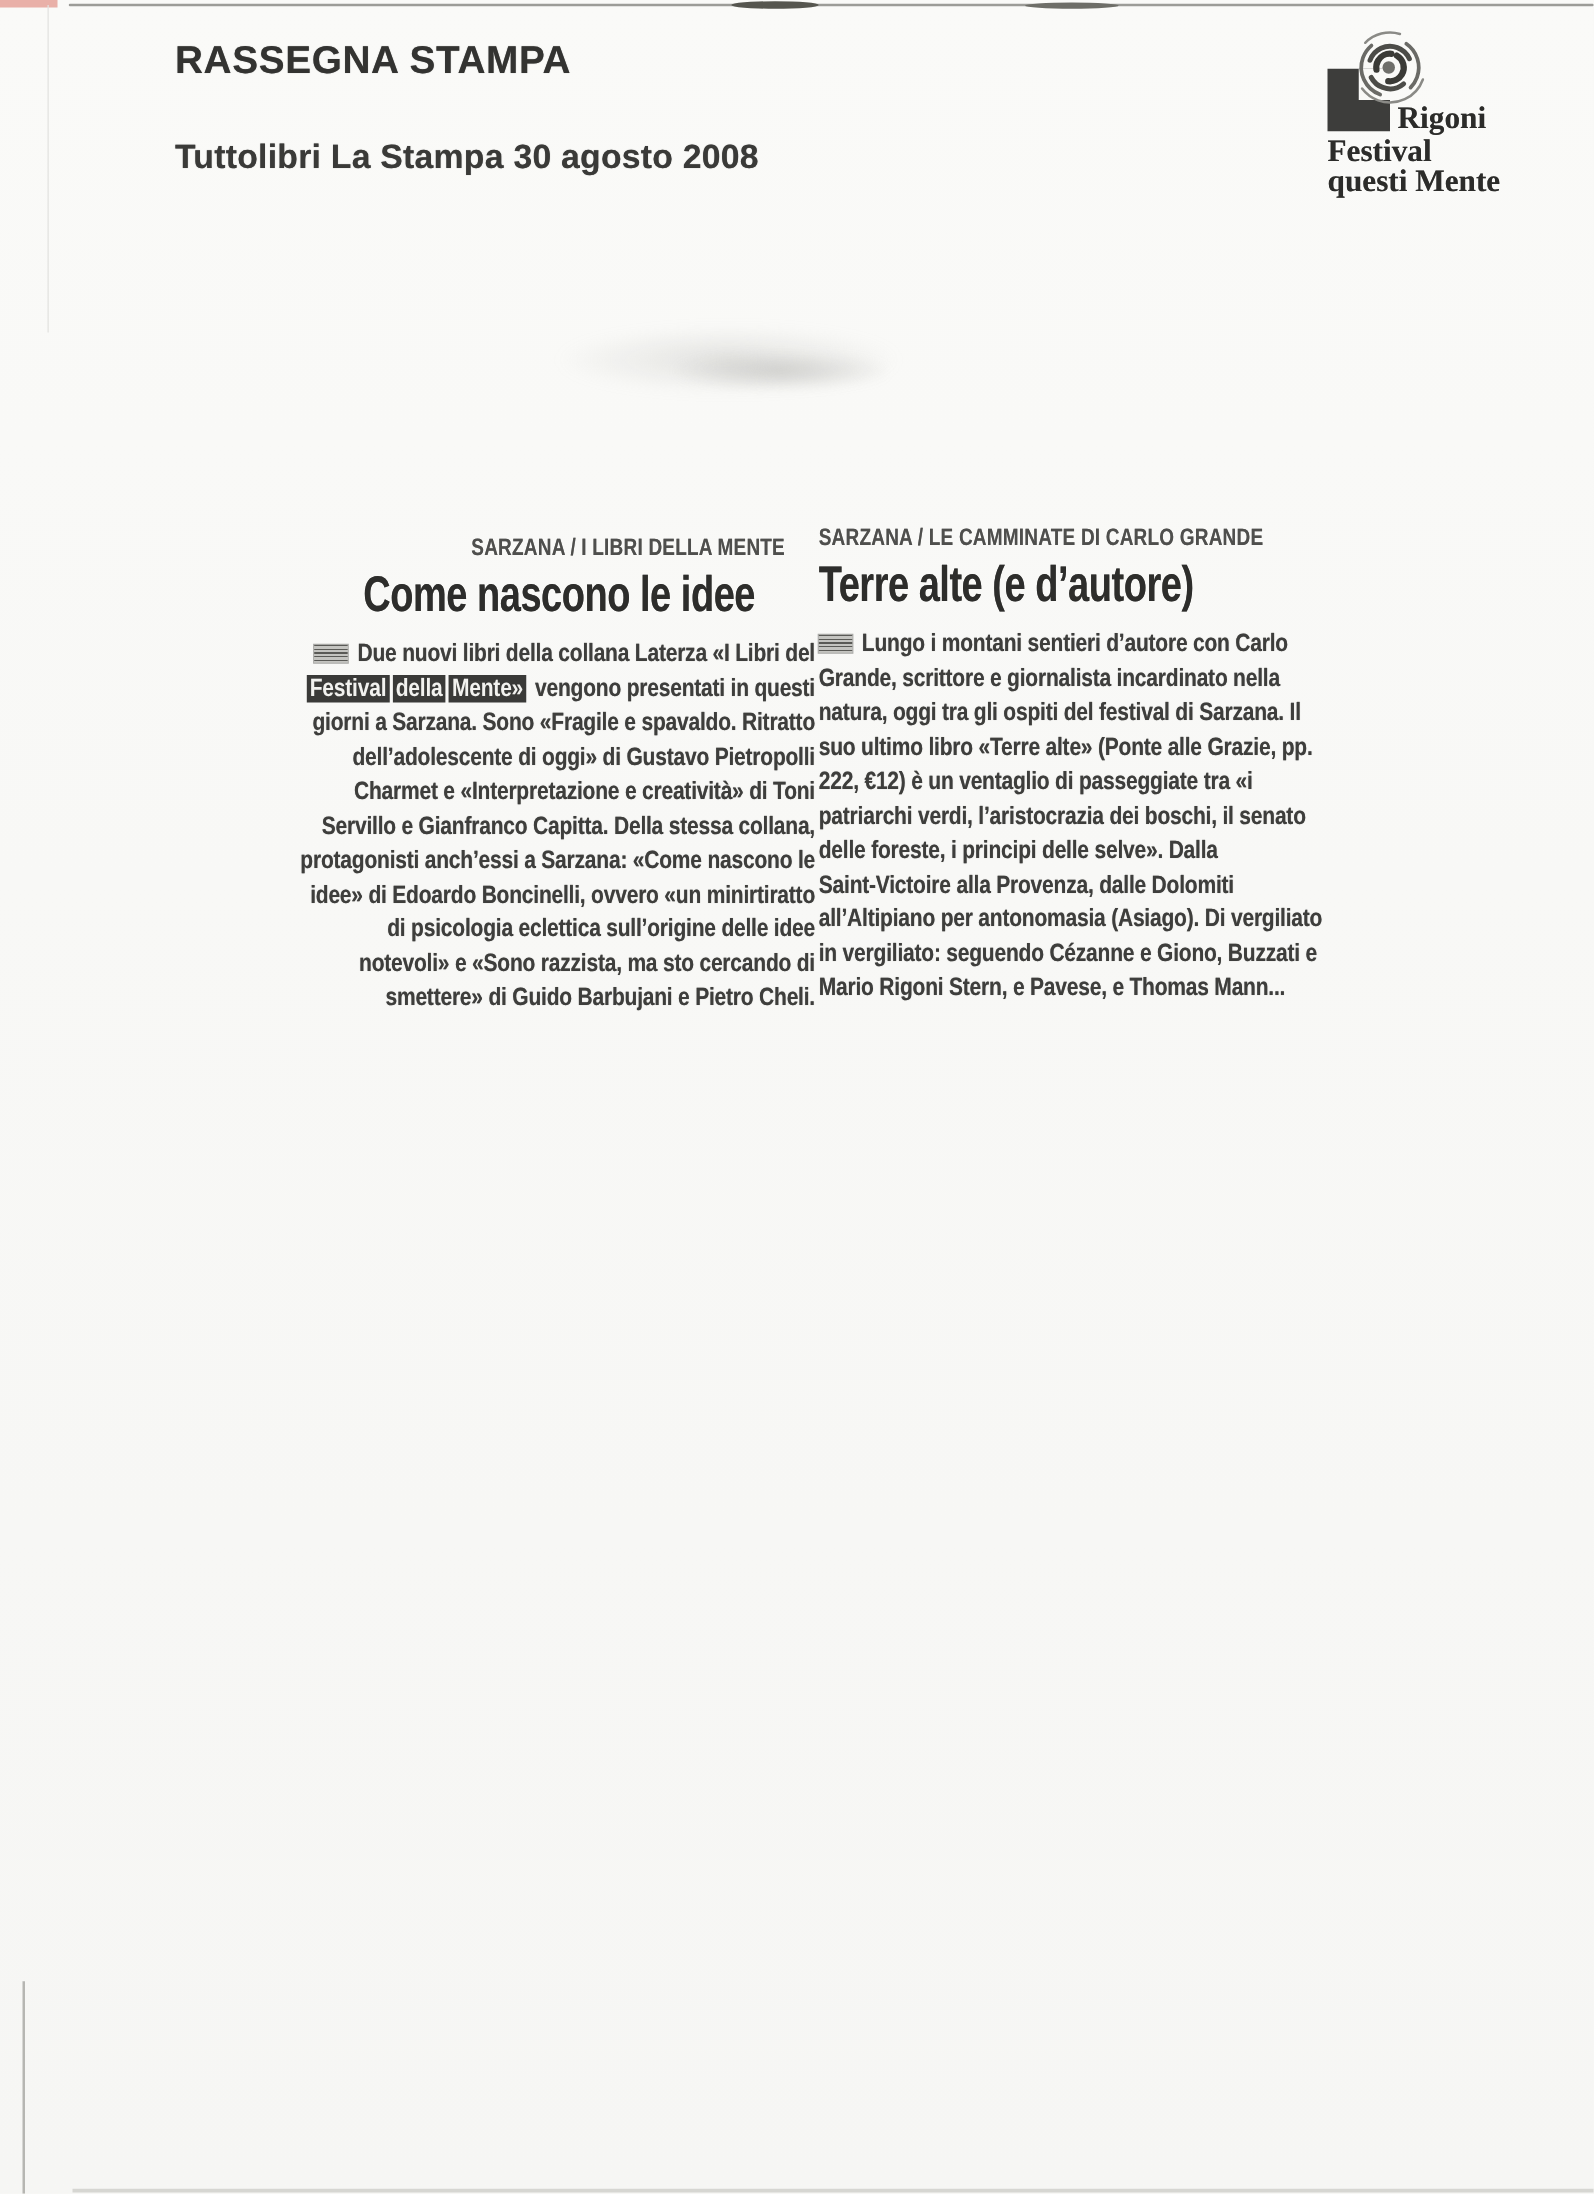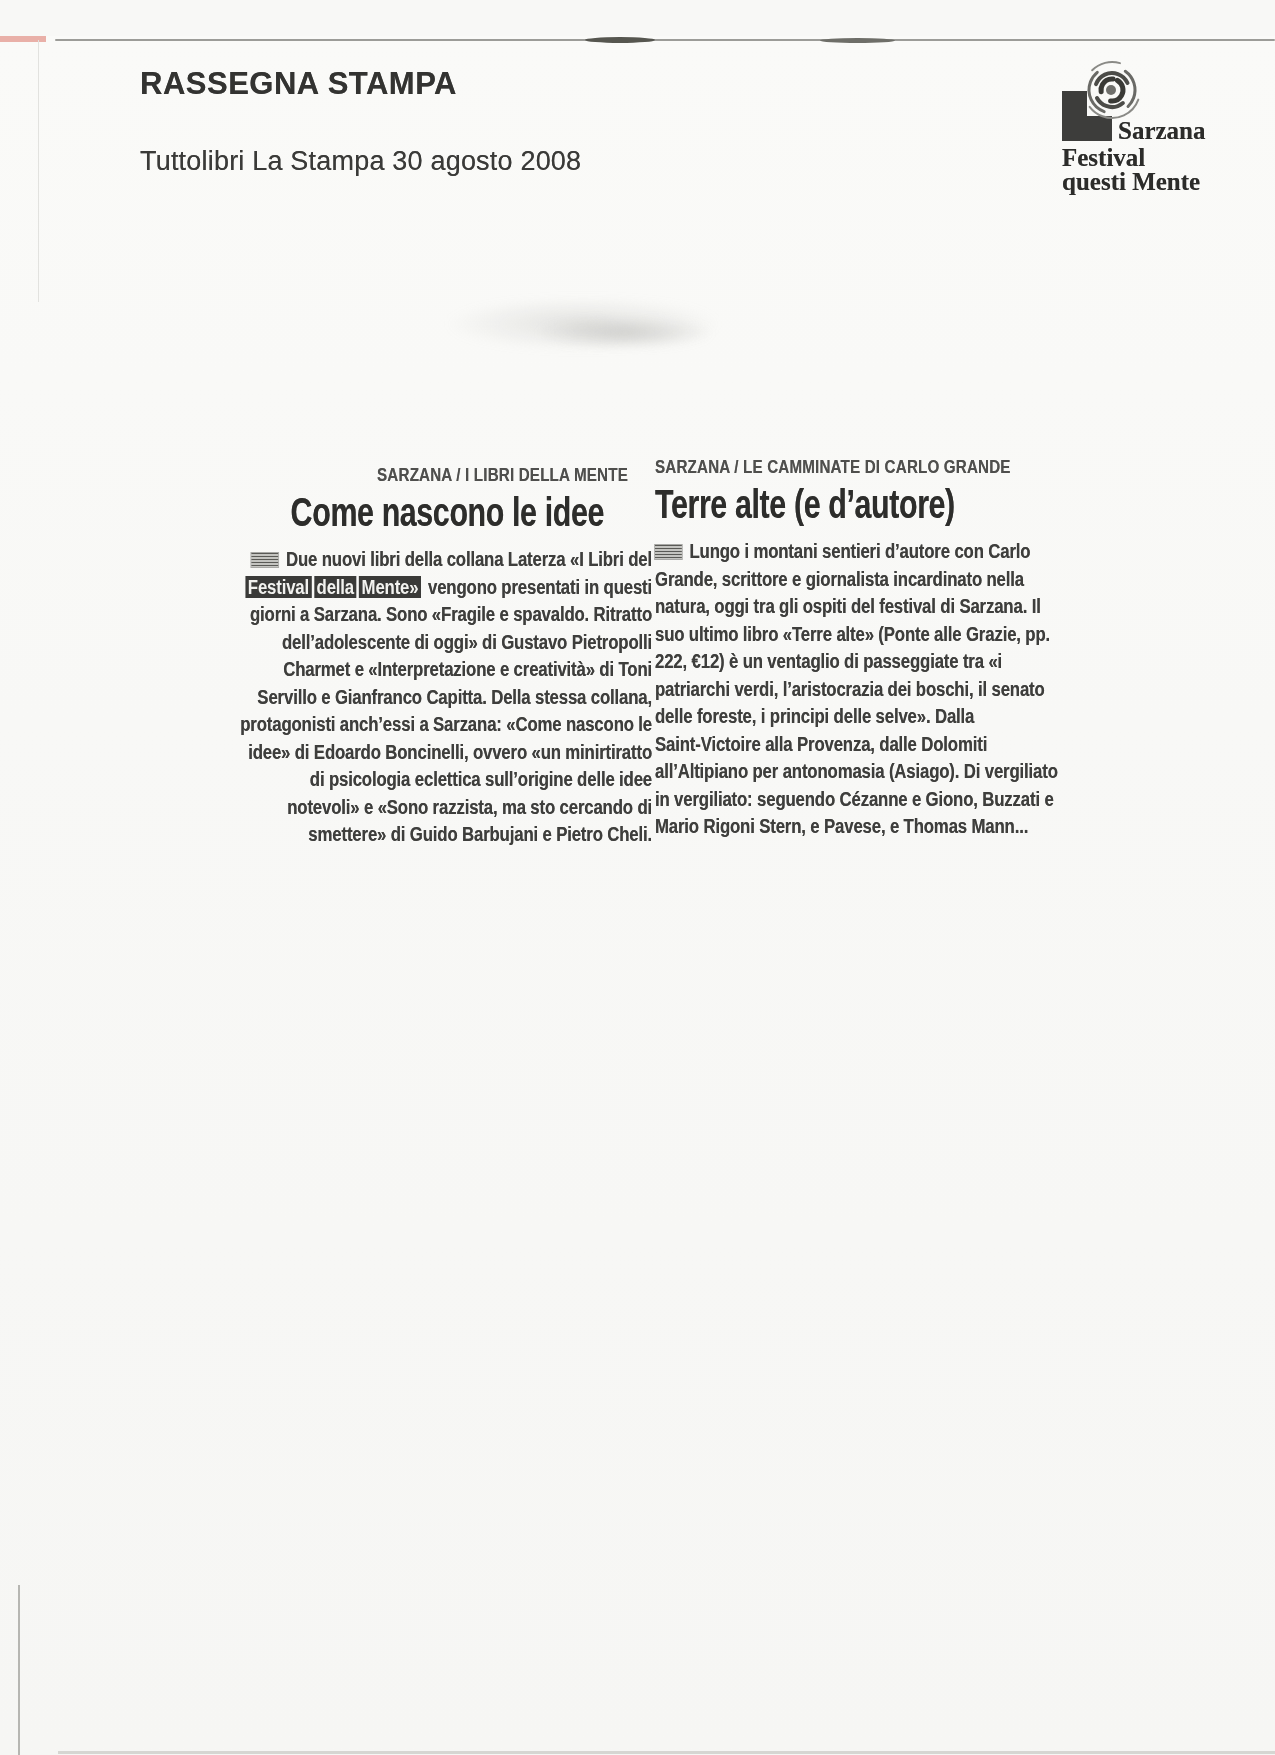--- a/index.html
+++ b/index.html
@@ -6,21 +6,20 @@
   body{
     width:1275px;height:1755px;
     font-family:"Liberation Sans",sans-serif;
     background:#f8f8f6;
     position:relative;
     overflow:hidden;
   }
   .scan-page{
     position:absolute;inset:0;
     background:linear-gradient(180deg,#fafaf8 0%,#f8f8f6 40%,#f6f6f4 100%);
-    margin-top:36px;
   }
   
   .edge-top{
     position:absolute;top:3px;left:55px;right:0;height:2px;
     background:#9c9c98;border-radius:2px;
   }
   .edge-top-blob1{
     position:absolute;top:1px;left:585px;width:70px;height:6px;
     background:#56564f;border-radius:50%;
   }
@@ -55,21 +54,21 @@
     filter:blur(4px);
   }
   
   .header-title{
     position:absolute;left:140px;top:30px;
     font-size:31px;font-weight:700;color:#333331;letter-spacing:0.5px;
     text-shadow:0 0 0.6px rgba(50,50,48,0.7);
   }
   .header-subtitle{
     position:absolute;left:140px;top:110px;
-    font-size:27px;font-weight:400;color:#3a3a38;letter-spacing:0.2px;
+    font-size:27px;font-weight:700;color:#3a3a38;letter-spacing:0.2px;
     text-shadow:0 0 0.6px rgba(50,50,48,0.7);
   }
   
   .logo{position:absolute;left:1054px;top:30px;width:210px;height:130px;}
   .logo-square{
     position:absolute;left:8px;top:25px;width:50px;height:50px;
     background:#3d3d3b;
   }
   .logo-notch{
     position:absolute;left:33px;top:25px;width:25px;height:25px;
@@ -143,21 +142,21 @@
     <div class="logo-notch"></div>
     <svg class="logo-spiral" viewBox="0 0 72 72">
       <g fill="none" stroke-linecap="round">
         <circle cx="36" cy="36" r="28" stroke="#8a8a86" stroke-width="2" stroke-dasharray="60 40 30 46" transform="rotate(20 36 36)"></circle>
         <circle cx="36" cy="36" r="23" stroke="#6a6a66" stroke-width="3" stroke-dasharray="48 30 40 27" transform="rotate(110 36 36)"></circle>
         <circle cx="36" cy="36" r="17" stroke="#4c4c48" stroke-width="4" stroke-dasharray="40 22 30 15" transform="rotate(200 36 36)"></circle>
         <circle cx="36" cy="36" r="11" stroke="#3a3a36" stroke-width="5" stroke-dasharray="30 14 20 6" transform="rotate(300 36 36)"></circle>
         <circle cx="35" cy="36" r="5" fill="#6f6f6b" stroke="none"></circle>
       </g>
     </svg>
-    <div class="logo-text logo-sarzana">Sarzana</div>
+    <div class="logo-text logo-sarzana">Rigoni</div>
     <div class="logo-text logo-festival">Festival</div>
     <div class="logo-text logo-della">questi Mente</div>
   </div>
 
   <div class="article article-left">
     <div class="kicker">SARZANA / I LIBRI DELLA MENTE</div>
     <div class="headline">Come nascono le idee</div>
     <div class="article-body">
         <div class="bodyline"><span class="pmarker"></span><span>Due nuovi libri della collana Laterza «I Libri del</span></div>
         <div class="bodyline"><span class="hl">Festival</span><span class="hl">della</span><span class="hl">Mente»</span><span> vengono presentati in questi</span></div>

